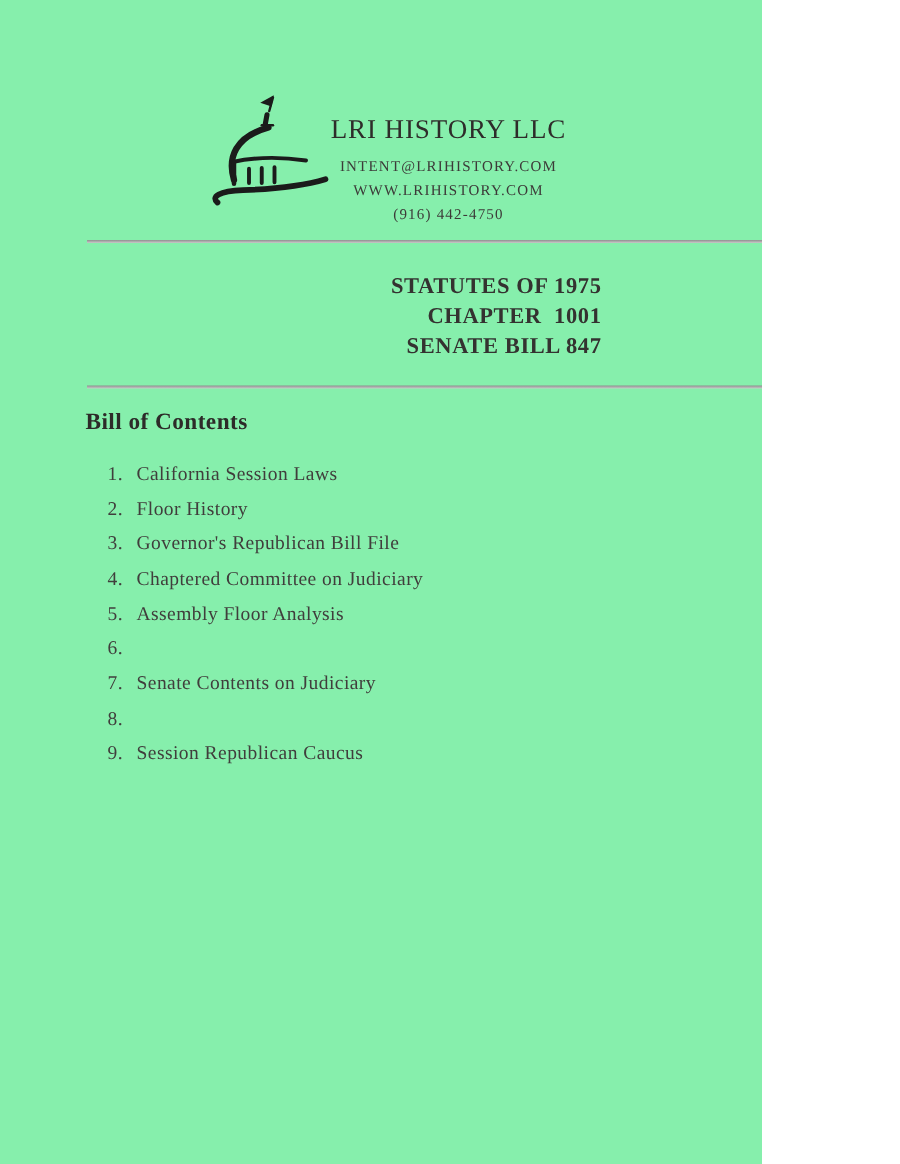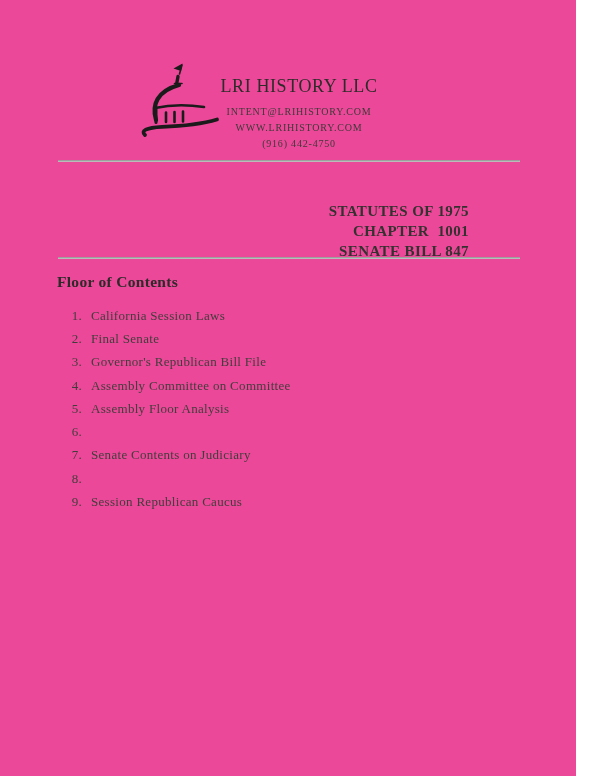--- a/index.html
+++ b/index.html
@@ -2,23 +2,23 @@
 <html><head>
 <meta charset="utf-8">
 <style>
   html, body {
     margin: 0;
     padding: 0;
     background: #ffffff;
   }
   .page {
     position: relative;
-    width: 576px;
+    width: 508px;
     height: 776px;
-    background: #ec4899;
+    background: #86efac;
     font-family: "Liberation Serif", "DejaVu Serif", serif;
     color: #383838;
     overflow: hidden;
   }
 
   
   .letterhead {
     position: absolute;
     top: 58px;
     left: 0;
@@ -67,21 +67,20 @@
   }
   .divider-top    { top: 160px; }
   .divider-middle { top: 257px; }
 
   
   .reference {
     position: absolute;
     top: 181px;
     right: 107px;
     text-align: right;
-    margin-top: 20px;
   }
   .ref-line {
     font-size: 15px;
     font-weight: 700;
     letter-spacing: 0.4px;
     color: #343230;
     line-height: 20px;
     white-space: pre; 
   }
 
@@ -158,38 +157,38 @@
   <div class="divider divider-top"></div>
 
   <div class="reference">
     <div class="ref-line">STATUTES OF 1975</div>
     <div class="ref-line">CHAPTER  1001</div>
     <div class="ref-line">SENATE BILL 847</div>
   </div>
 
   <div class="divider divider-middle"></div>
 
-  <h2 class="toc-heading">Floor of Contents</h2>
+  <h2 class="toc-heading">Bill of Contents</h2>
 
   <div class="toc-list">
     <div class="toc-item">
       <span class="toc-num">1.</span>
       <span class="toc-label">California Session Laws</span>
     </div>
     <div class="toc-item">
       <span class="toc-num">2.</span>
-      <span class="toc-label">Final Senate</span>
+      <span class="toc-label">Floor History</span>
     </div>
     <div class="toc-item">
       <span class="toc-num">3.</span>
       <span class="toc-label">Governor's Republican Bill File</span>
     </div>
     <div class="toc-item">
       <span class="toc-num">4.</span>
-      <span class="toc-label">Assembly Committee on Committee</span>
+      <span class="toc-label">Chaptered Committee on Judiciary</span>
     </div>
     <div class="toc-item">
       <span class="toc-num">5.</span>
       <span class="toc-label">Assembly Floor Analysis</span>
     </div>
     <div class="toc-item">
       <span class="toc-num">6.</span>
     </div>
     <div class="toc-item">
       <span class="toc-num">7.</span>

